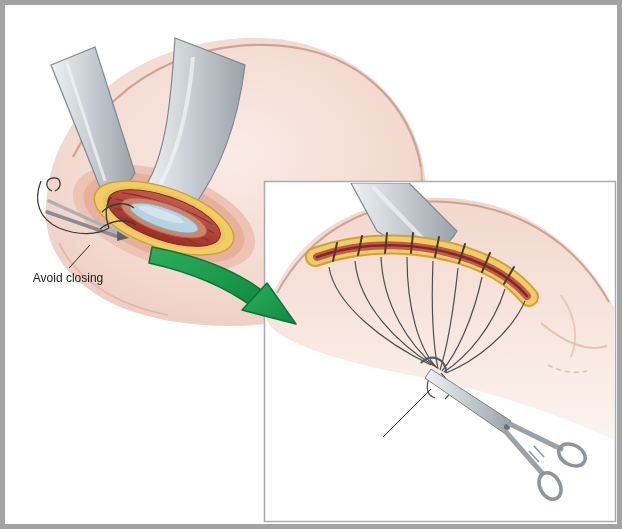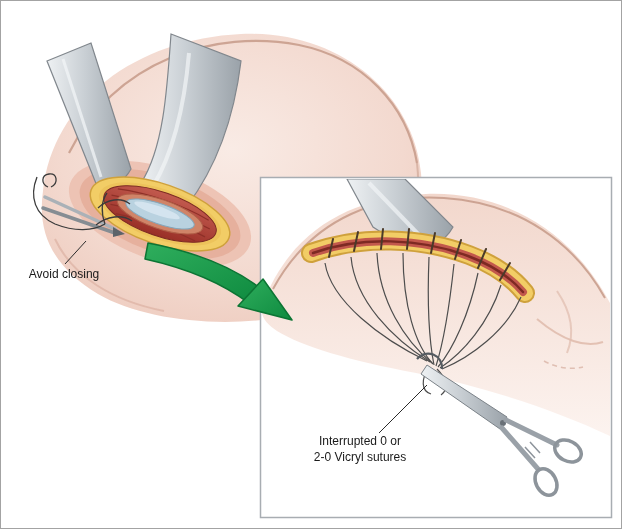--- a/index.html
+++ b/index.html
@@ -1,20 +1,20 @@
 <!DOCTYPE html>
 <html><head>
 <meta charset="utf-8">
 <style>
   html,body{margin:0;padding:0;background:#ffffff;}
   .canvas{
     position:relative;
     width:622px;height:529px;
     background:#ffffff;
-    border:1px solid #a3a3a3;
+    border:5px solid #a3a3a3;
     box-sizing:border-box;
     font-family:"Liberation Sans", sans-serif;
     overflow:hidden;
   }
   .canvas svg{position:absolute;left:0;top:0;}
   .label{
     position:absolute;
     font-size:12px;
     line-height:1.3;
     color:#1a1a1a;
@@ -173,18 +173,14 @@
   <g>
     <path d="M147,242 C195,251 233,267 259,287 L249,303 C224,284 189,268 144,258 Z" fill="url(#greenG)" stroke="#0c7534" stroke-width="1.5" stroke-linejoin="round"></path>
     <polygon points="291,319 262,278 237,305" fill="url(#greenG)" stroke="#0c7534" stroke-width="1.5" stroke-linejoin="round"></polygon>
   </g>
 </svg>
 
 <div class="label" style="left:10px;top:266px;width:106px;">
   <span>Avoid closing</span>
 </div>
 
-<div class="label" style="left:296px;top:433px;width:126px;">
-  <span>Interrupted 0 or</span>
-  <span>2-0 Vicryl sutures</span>
-</div>
 
 </div>
 
 </body></html>

